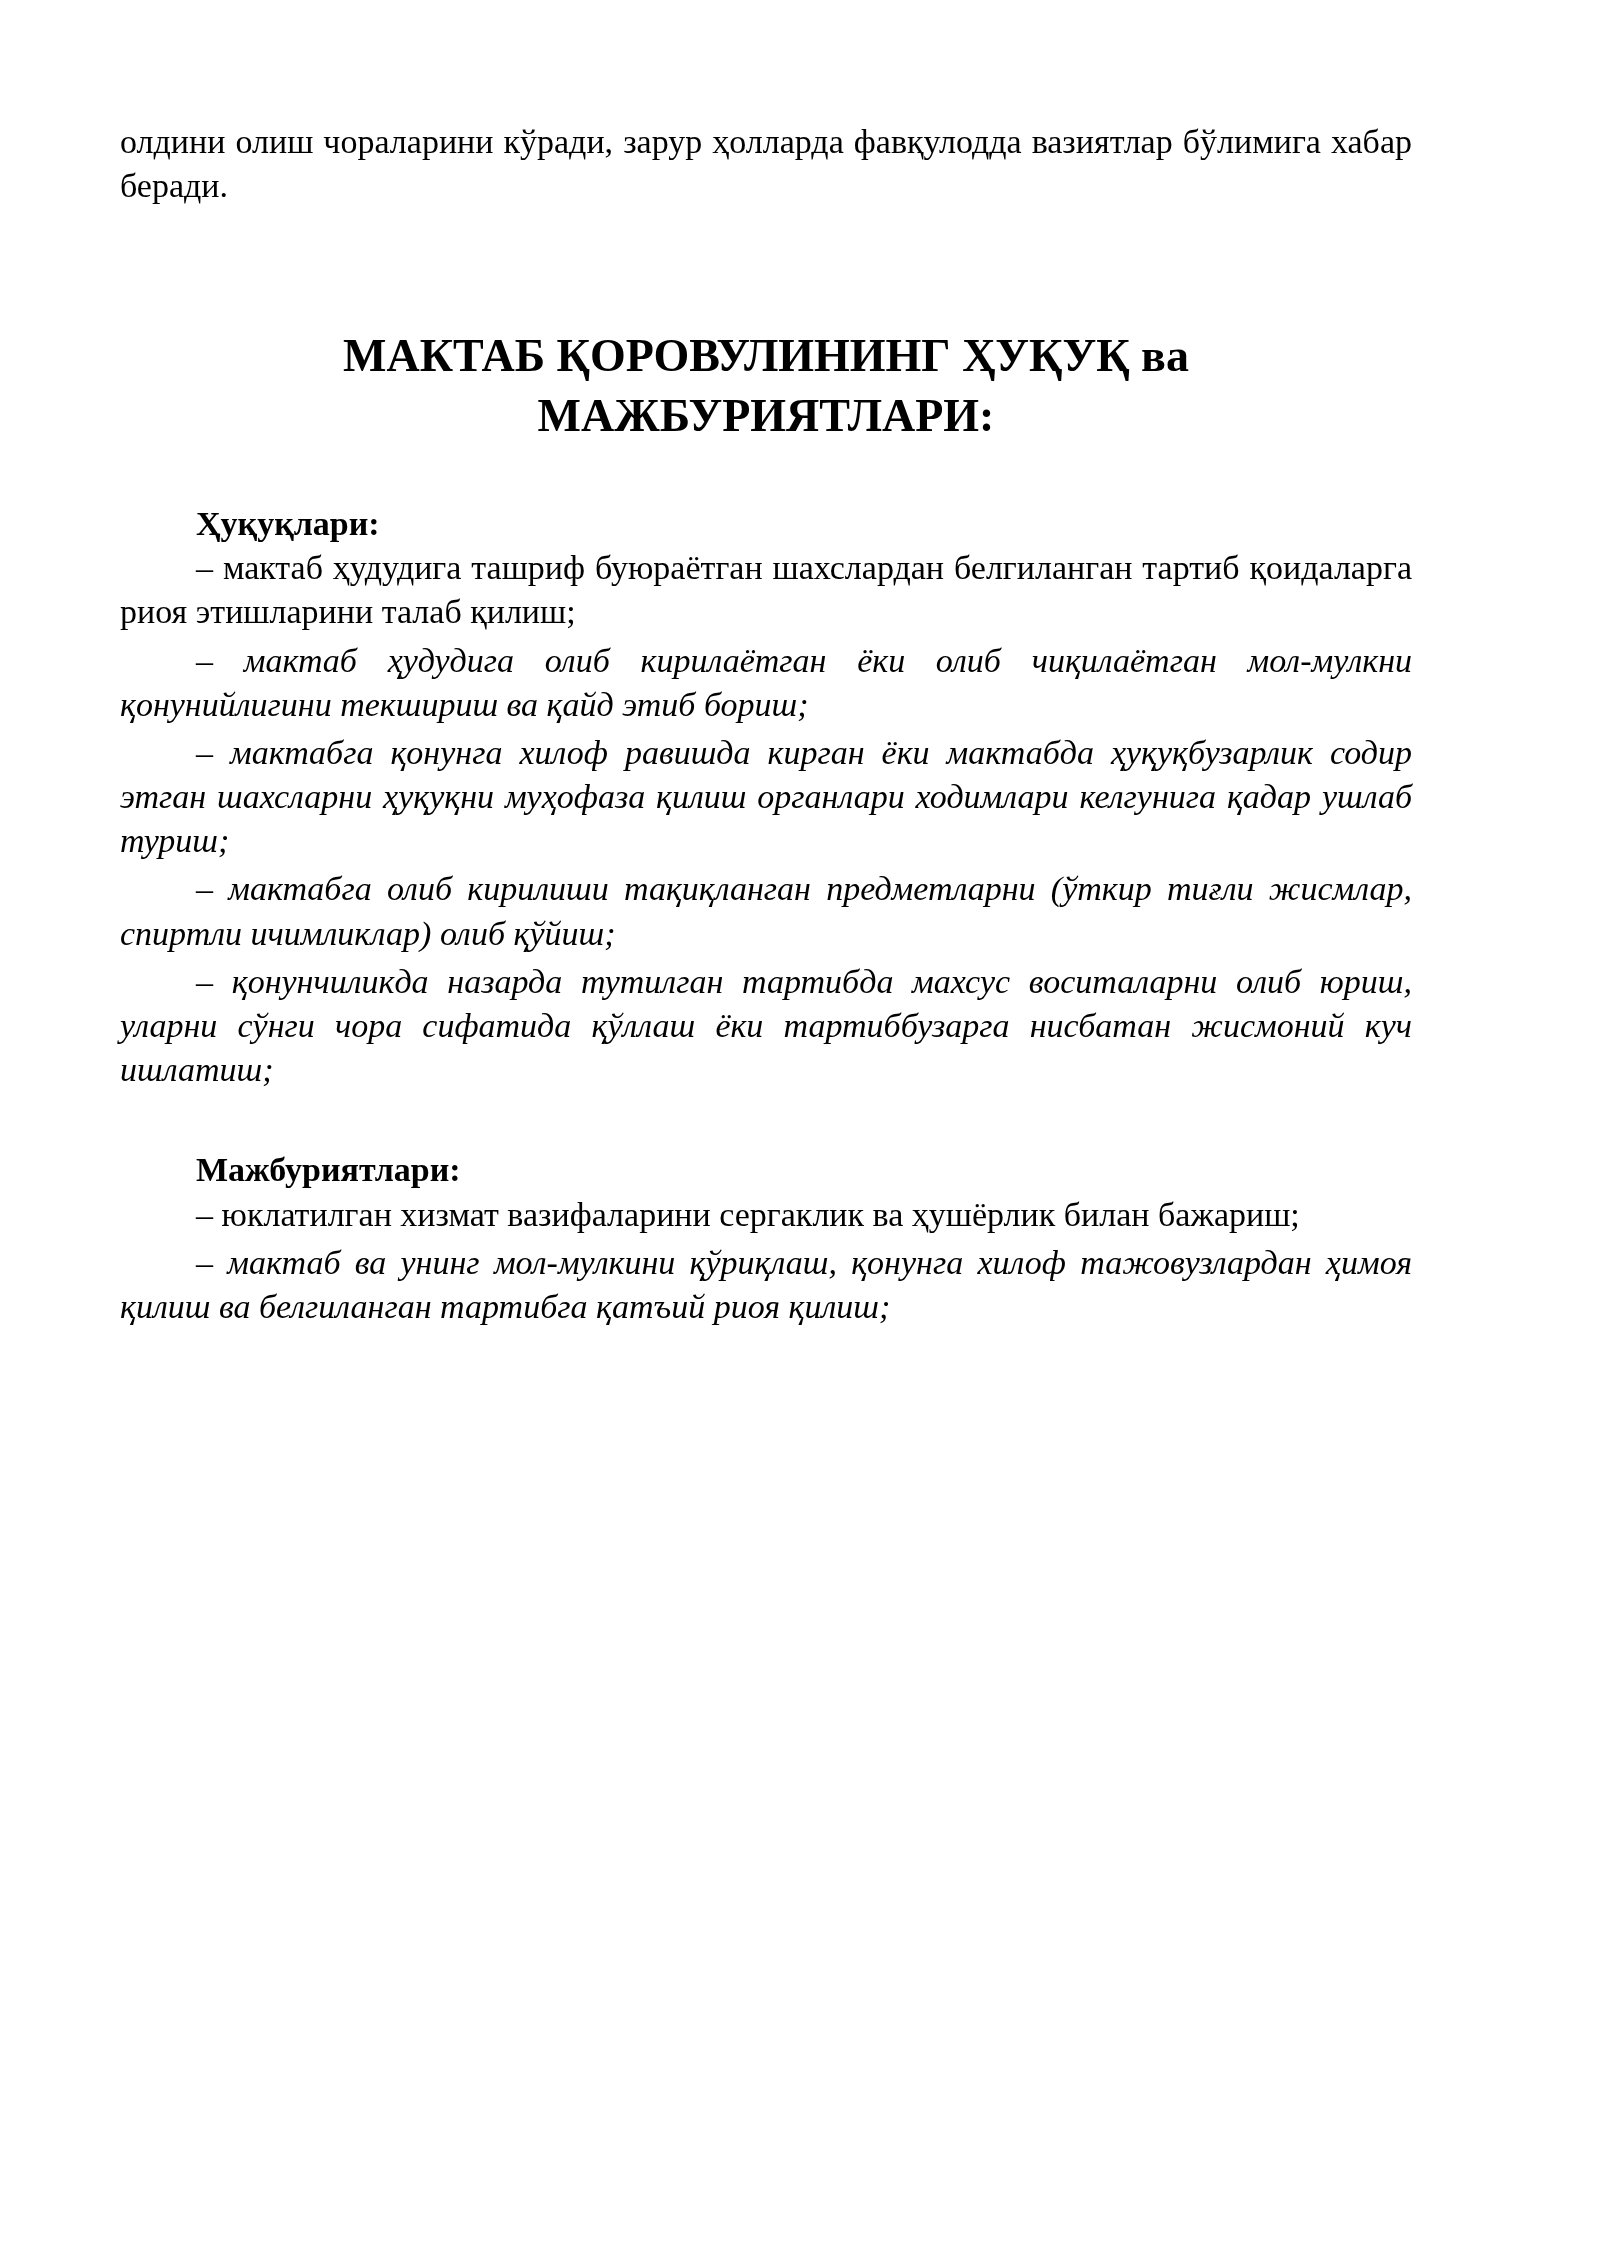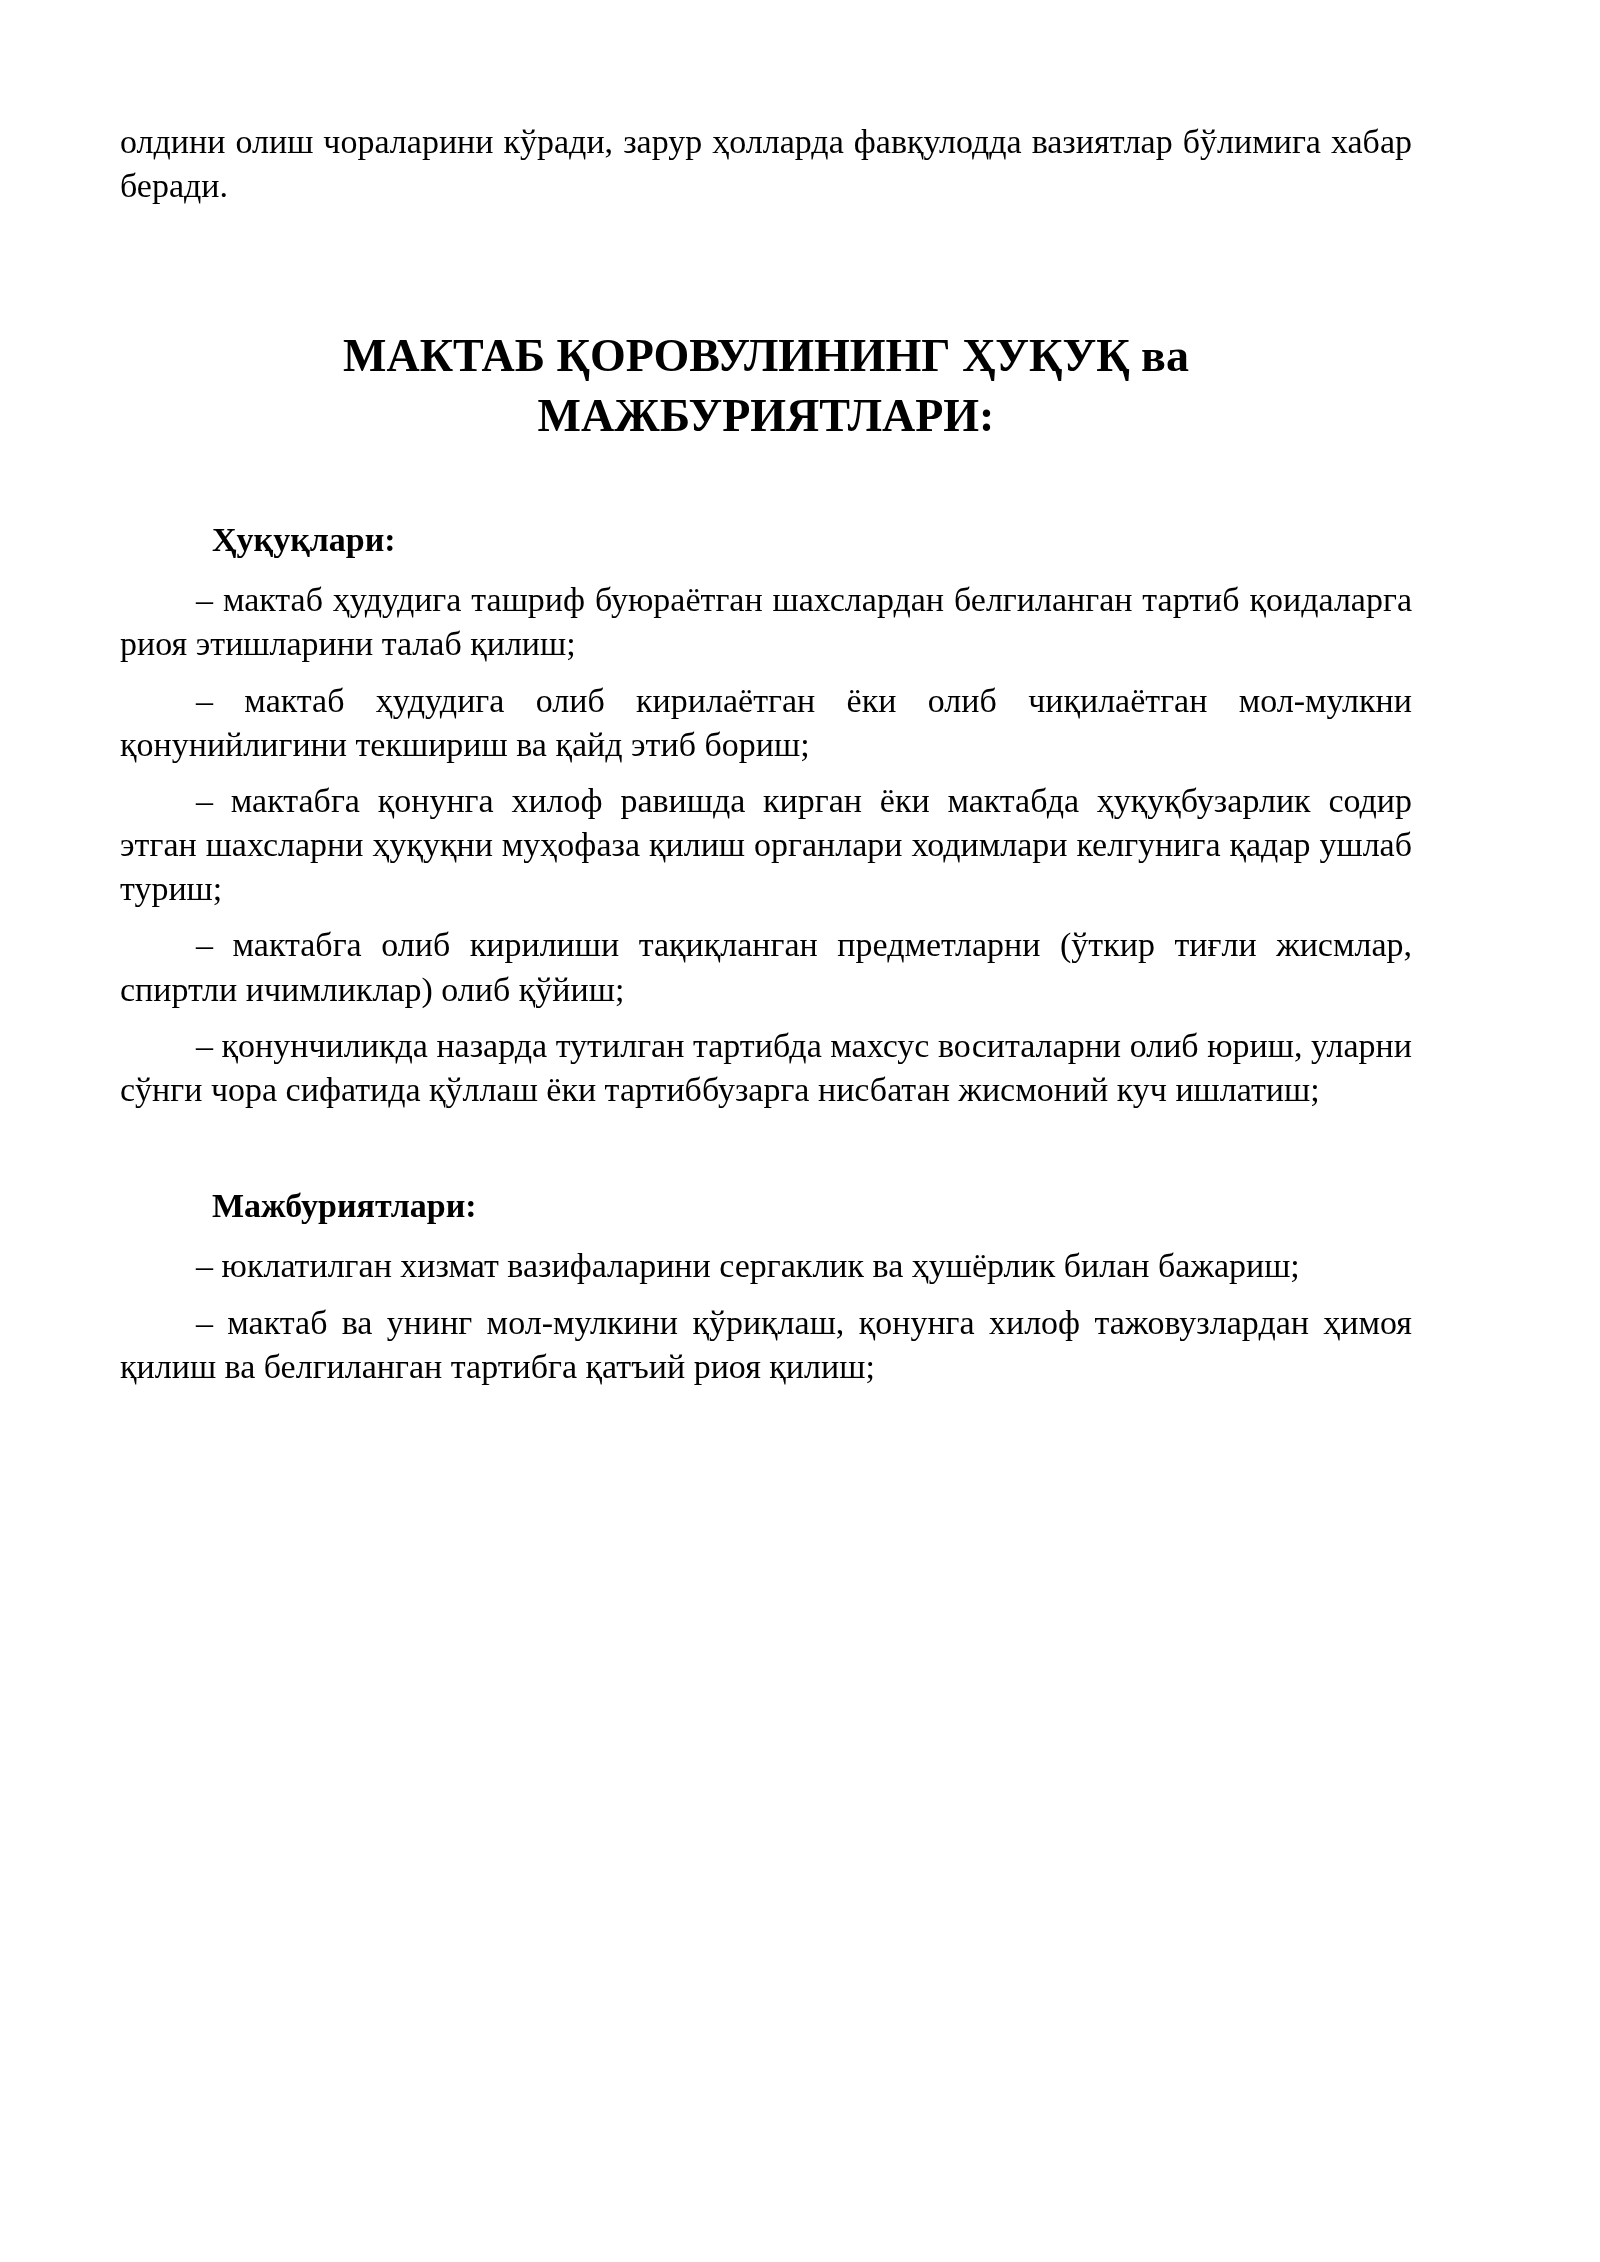--- a/index.html
+++ b/index.html
@@ -43,24 +43,25 @@
     text-align: center;
     line-height: 1.30;
     margin: 0;
   }
   .subheading {
     font-size: 34px;
     font-weight: bold;
     text-align: left;
     text-indent: 76px;
     line-height: 1.30;
-    margin: 16px;
+    margin: 0;
   }
   .para + .para {
-    margin-top: 12px;
+    margin-top: 4px;
+    font-style: italic;
   }
 </style>
 </head>
 <body>
 
 <div class="page">
 
   <p class="para">олдини олиш чораларини кўради, зарур ҳолларда фавқулодда вазиятлар бўлимига хабар беради.</p>
 
   <div class="gap-lg"></div>

